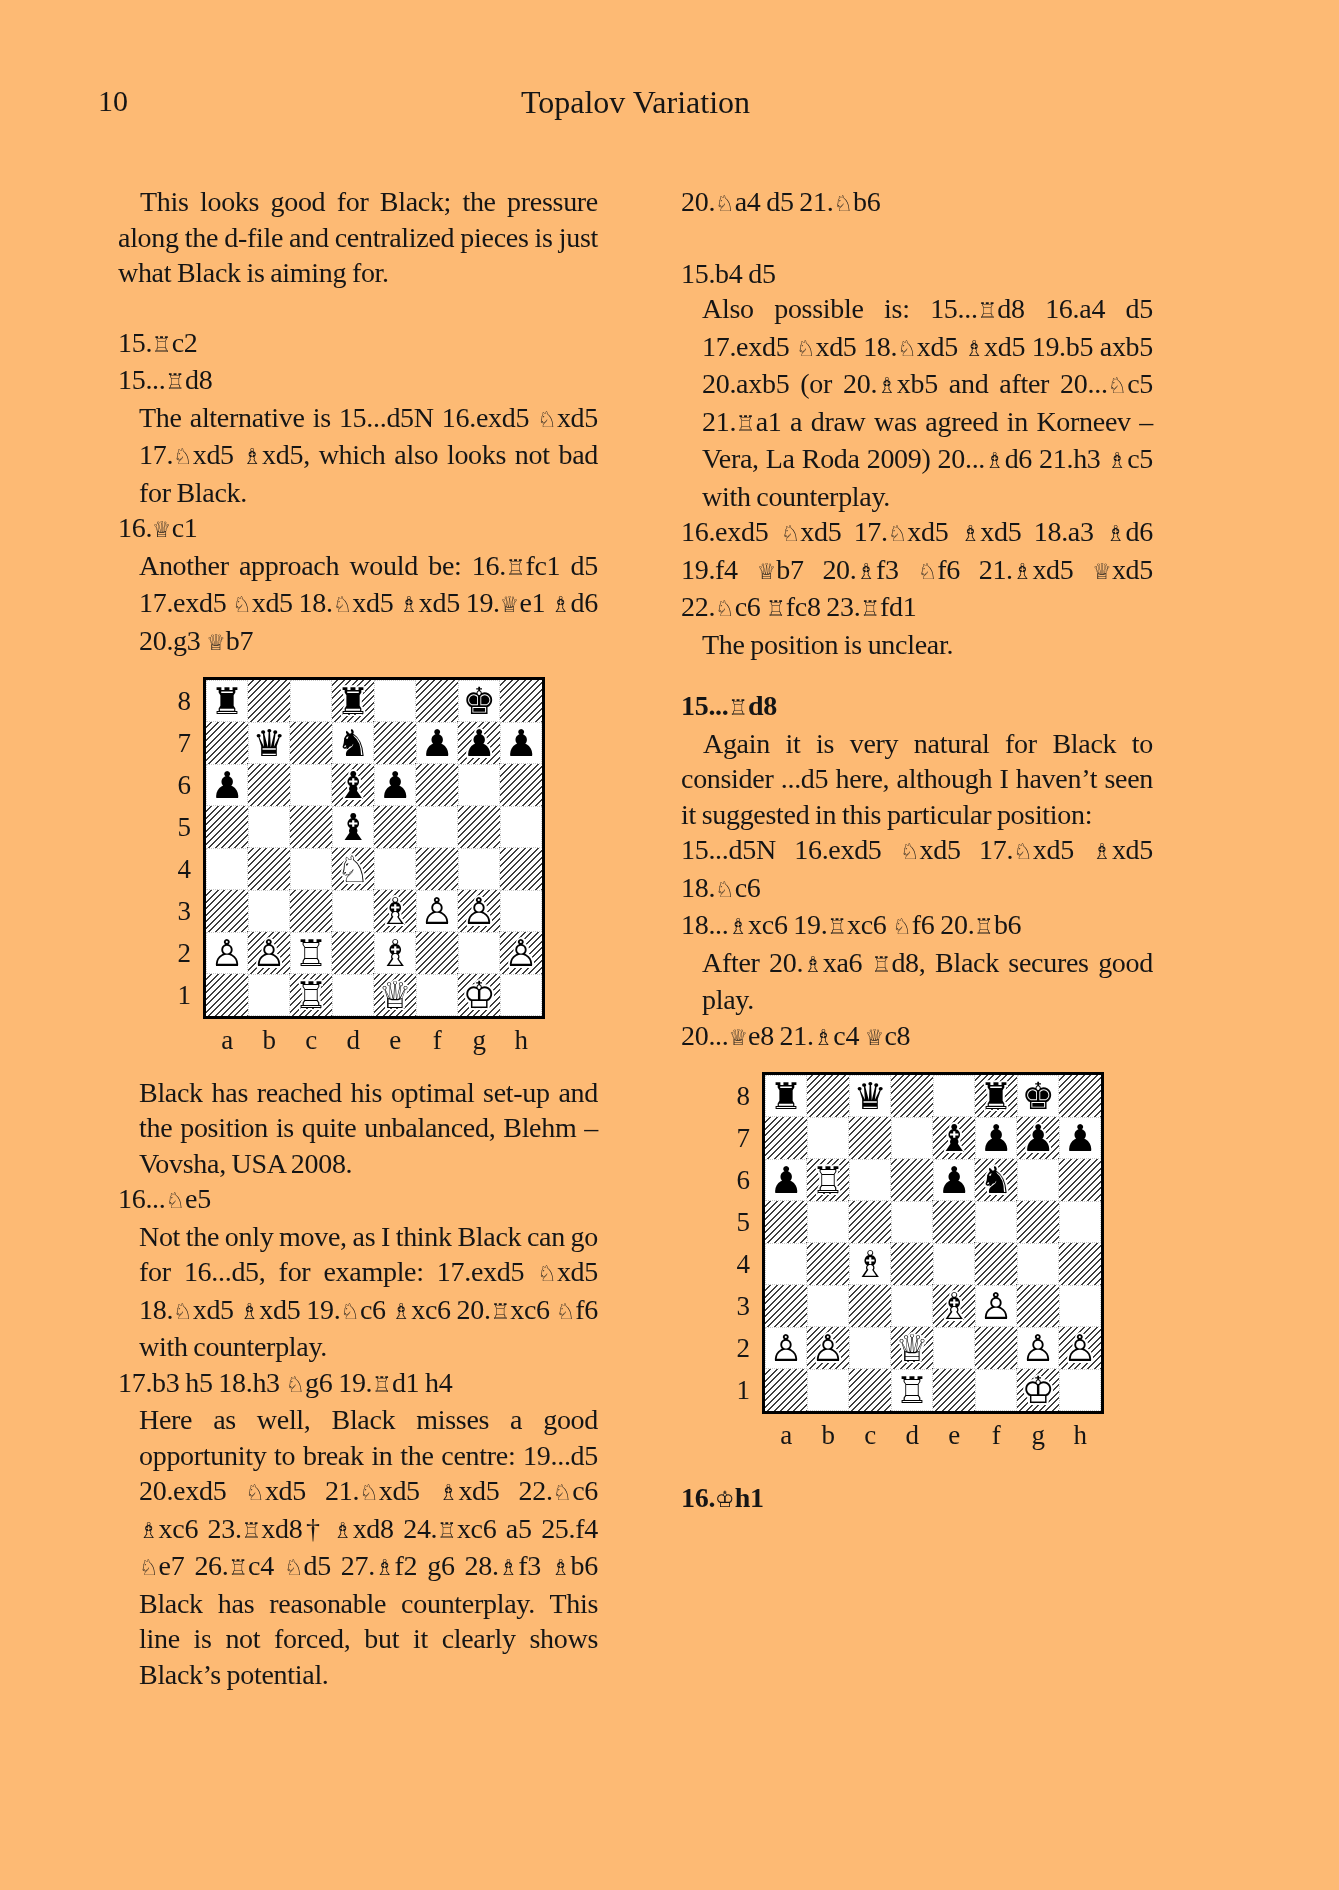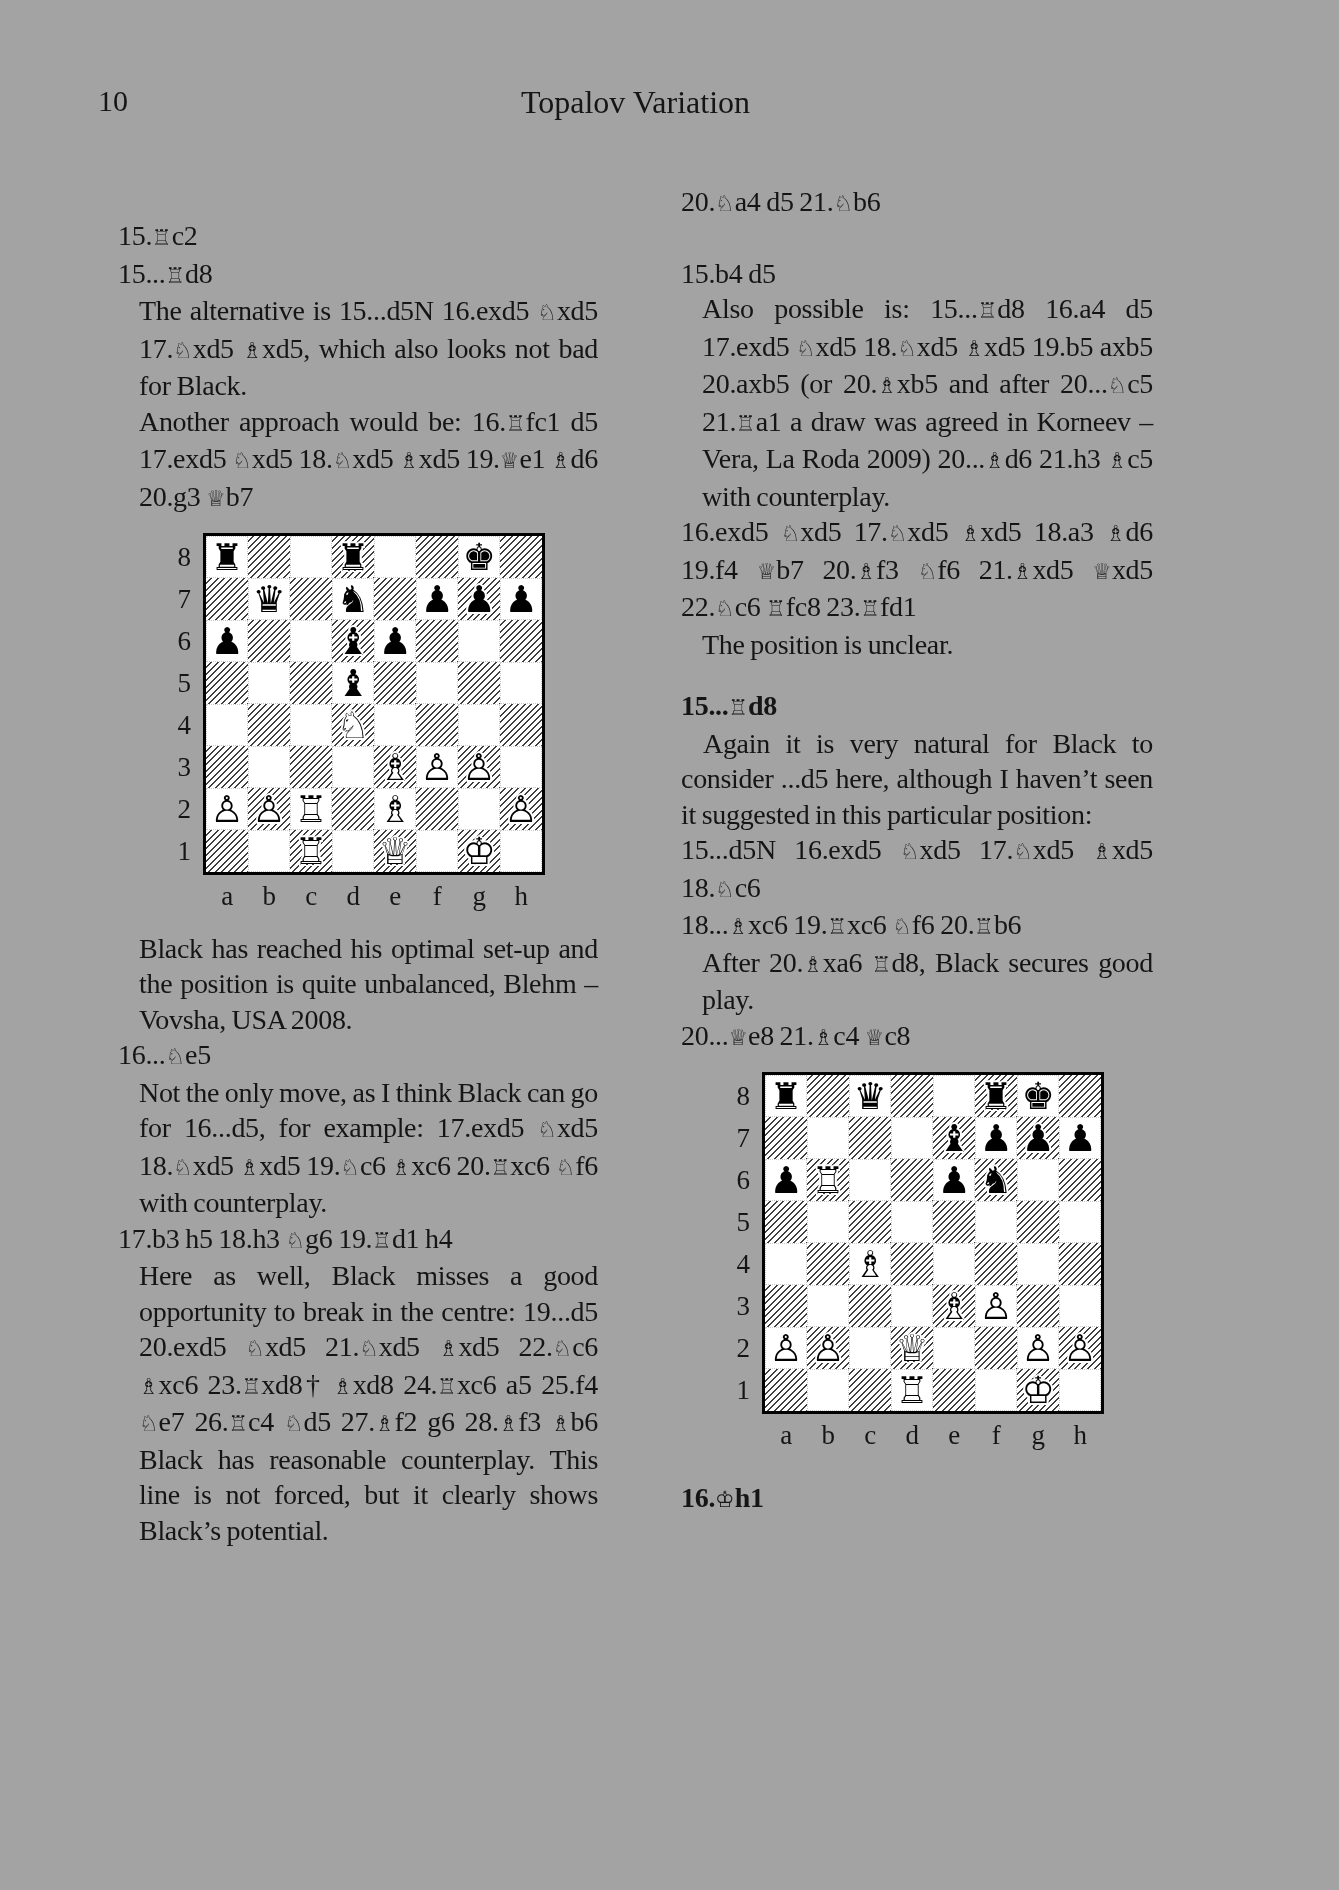--- a/index.html
+++ b/index.html
@@ -1,18 +1,18 @@
 <!DOCTYPE html>
 <html><head>
 <meta charset="utf-8">
 <style>
   html,body{margin:0;padding:0;background:#ffffff;}
   body{width:1339px;height:1890px;overflow:hidden;position:relative;
        font-family:"Liberation Serif", serif;color:#151515;}
-  .page{position:absolute;left:0;top:0;width:1339px;height:1890px;background:#a3a3a3;}
+  .page{position:absolute;left:0;top:0;width:1339px;height:1890px;background:#fdba74;}
 
   .pagenum{position:absolute;left:98px;top:84px;font-size:30px;}
   .title{position:absolute;left:118px;top:84px;width:1035px;text-align:center;font-size:32px;}
 
   .col{position:absolute;top:184px;font-size:28px;line-height:35.5px;
        text-align:justify;letter-spacing:-0.3px;word-spacing:-1px;}
   .col.left{left:118px;width:480px;}
   .col.right{left:681px;width:472px;}
 
   .blk{margin:0;}
@@ -45,23 +45,25 @@
 </style>
 </head>
 <body>
 
 <div class="page">
   <div>
     <span class="pagenum">10</span>
     <div class="title">Topalov Variation</div>
   </div>
   <div class="col left" id="col-left">
+      <div class="blk para-first">This looks good for Black; the pressure along the d-file and centralized pieces is just what Black is aiming for.</div>
       <div class="blk moves gap">15.<span class="fig">♖</span>c2</div>
       <div class="blk moves">15...<span class="fig">♖</span>d8</div>
       <div class="blk para-block">The alternative is 15...d5N 16.exd5 <span class="fig">♘</span>xd5 17.<span class="fig">♘</span>xd5 <span class="fig">♗</span>xd5, which also looks not bad for Black.</div>
+      <div class="blk moves">16.<span class="fig">♕</span>c1</div>
       <div class="blk para-block">Another approach would be: 16.<span class="fig">♖</span>fc1 d5 17.exd5 <span class="fig">♘</span>xd5 18.<span class="fig">♘</span>xd5 <span class="fig">♗</span>xd5 19.<span class="fig">♕</span>e1 <span class="fig">♗</span>d6 20.g3 <span class="fig">♕</span>b7</div>
       <div class="diagram">
         <div>
           <div class="dia-top">
             <div class="ranks">
               <span>8</span>
               <span>7</span>
               <span>6</span>
               <span>5</span>
               <span>4</span>

